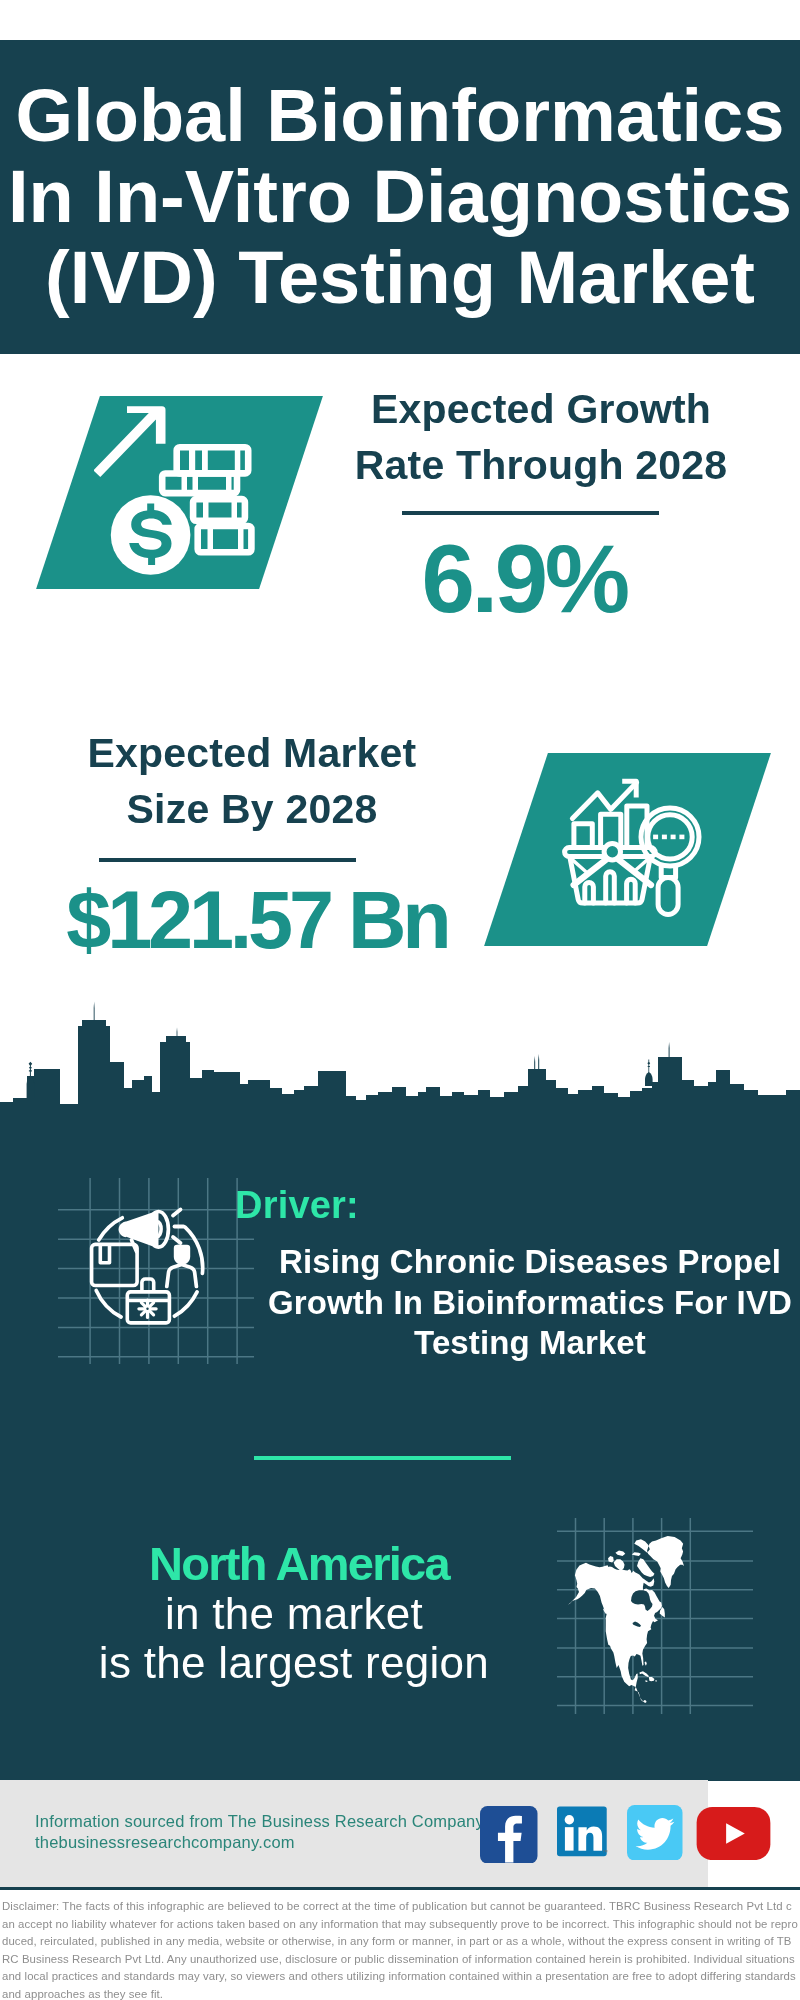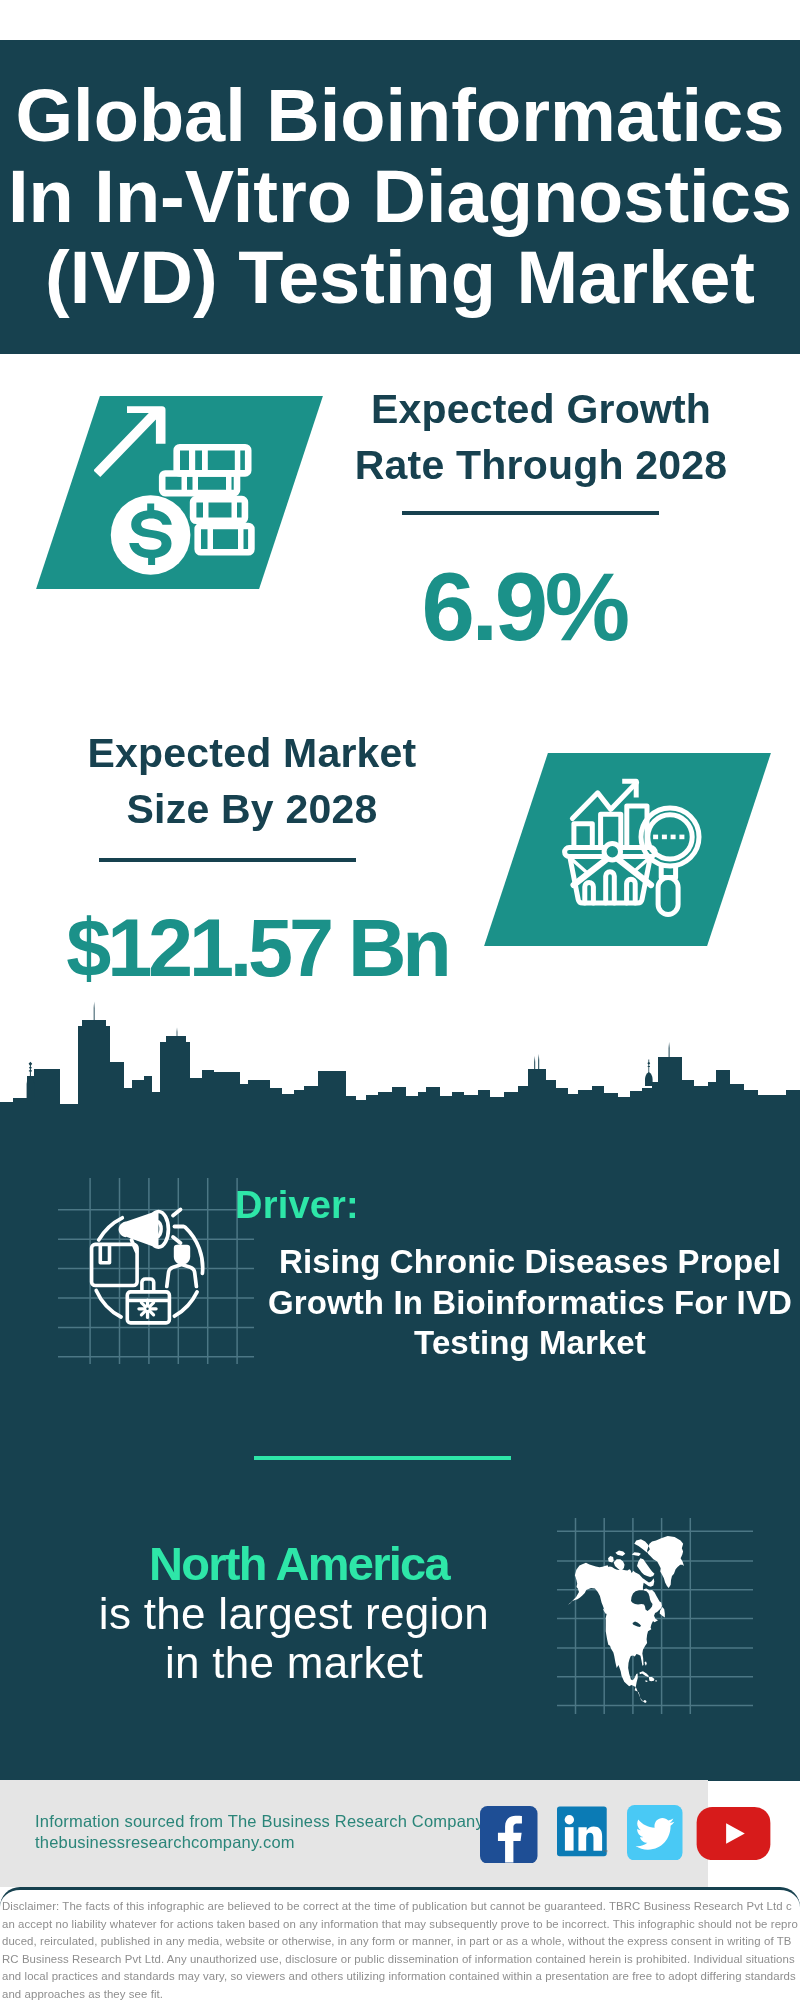--- a/index.html
+++ b/index.html
@@ -54,21 +54,21 @@
 
   .stat-label{
     color:var(--dark); font-weight:bold; font-size:41px; line-height:56px;
     text-align:center; letter-spacing:0.2px; position:relative;
   }
   .rule{
     width:257px; height:4px; background:var(--dark); margin:18px auto 0;
   }
   .stat-value{
     color:var(--teal); font-weight:bold; font-size:96px; line-height:104px;
-    text-align:center; margin-top:40px; letter-spacing:-3.4px; position:relative;
+    text-align:center; margin-top:12px; letter-spacing:-3.4px; position:relative;
   }
   .stat-text-right .stat-label{ left:11px; }
   .stat-text-right .stat-value{ left:-6px; }
   .stat-text-left .stat-label{ left:25px; }
   .stat-text-left .rule{ margin-top:21px; }
   .stat-text-left .stat-value{ font-size:81px; line-height:92px; letter-spacing:-4.2px; word-spacing:0px; left:30px; }
 
   
   .lower{
     position:absolute; left:0; top:1000px; width:800px; height:781px;
@@ -113,21 +113,21 @@
   .soc{ display:block; position:absolute; }
   .soc svg{ display:block; width:100%; height:100%; }
   .soc-fb{ left:0; top:0; width:57.5px; height:57.5px; }
   .soc-li{ left:76.6px; top:0.5px; width:53.4px; height:54.3px; }
   .soc-tw{ left:147.4px; top:-0.7px; width:55.5px; height:55.5px; }
   .soc-yt{ left:215.5px; top:1.4px; width:75px; height:53.1px; }
 
   
   .disclaimer-wrap{
     position:absolute; left:0; top:1887px; width:800px; height:113px;
-    background:#fff; border-top:3px solid var(--dark);border-radius:20px;
+    background:#fff; border-top:3px solid var(--dark);
   }
   .disclaimer{
     color:#8e8e8e; font-size:11.4px; line-height:17.6px; padding:8px 2px 0 2px;
     text-align:left; word-break:break-all; letter-spacing:0.09px;
   }
 </style>
 </head>
 <body>
 
 <div class="page">
@@ -299,22 +299,22 @@
         <div class="driver-head">Driver:</div>
         <div class="driver-body">Rising Chronic Diseases Propel Growth In Bioinformatics For IVD Testing Market</div>
       </div>
     </div>
 
     <div class="green-rule"></div>
 
     <div class="region">
       <div class="region-text">
         <div class="region-name">North America</div>
+        <div class="region-sub">in the market</div>
         <div class="region-sub">is the largest region</div>
-        <div class="region-sub">in the market</div>
       </div>
       <div class="region-map">
         <svg viewBox="557 1518 196 196" xmlns="http://www.w3.org/2000/svg">
           <g stroke="#4c7785" stroke-width="1.5">
             <line x1="575.5" y1="1518" x2="575.5" y2="1714"></line>
             <line x1="604.2" y1="1518" x2="604.2" y2="1714"></line>
             <line x1="632.9" y1="1518" x2="632.9" y2="1714"></line>
             <line x1="661.6" y1="1518" x2="661.6" y2="1714"></line>
             <line x1="690.3" y1="1518" x2="690.3" y2="1714"></line>
             <line x1="557" y1="1531.3" x2="753" y2="1531.3"></line>

